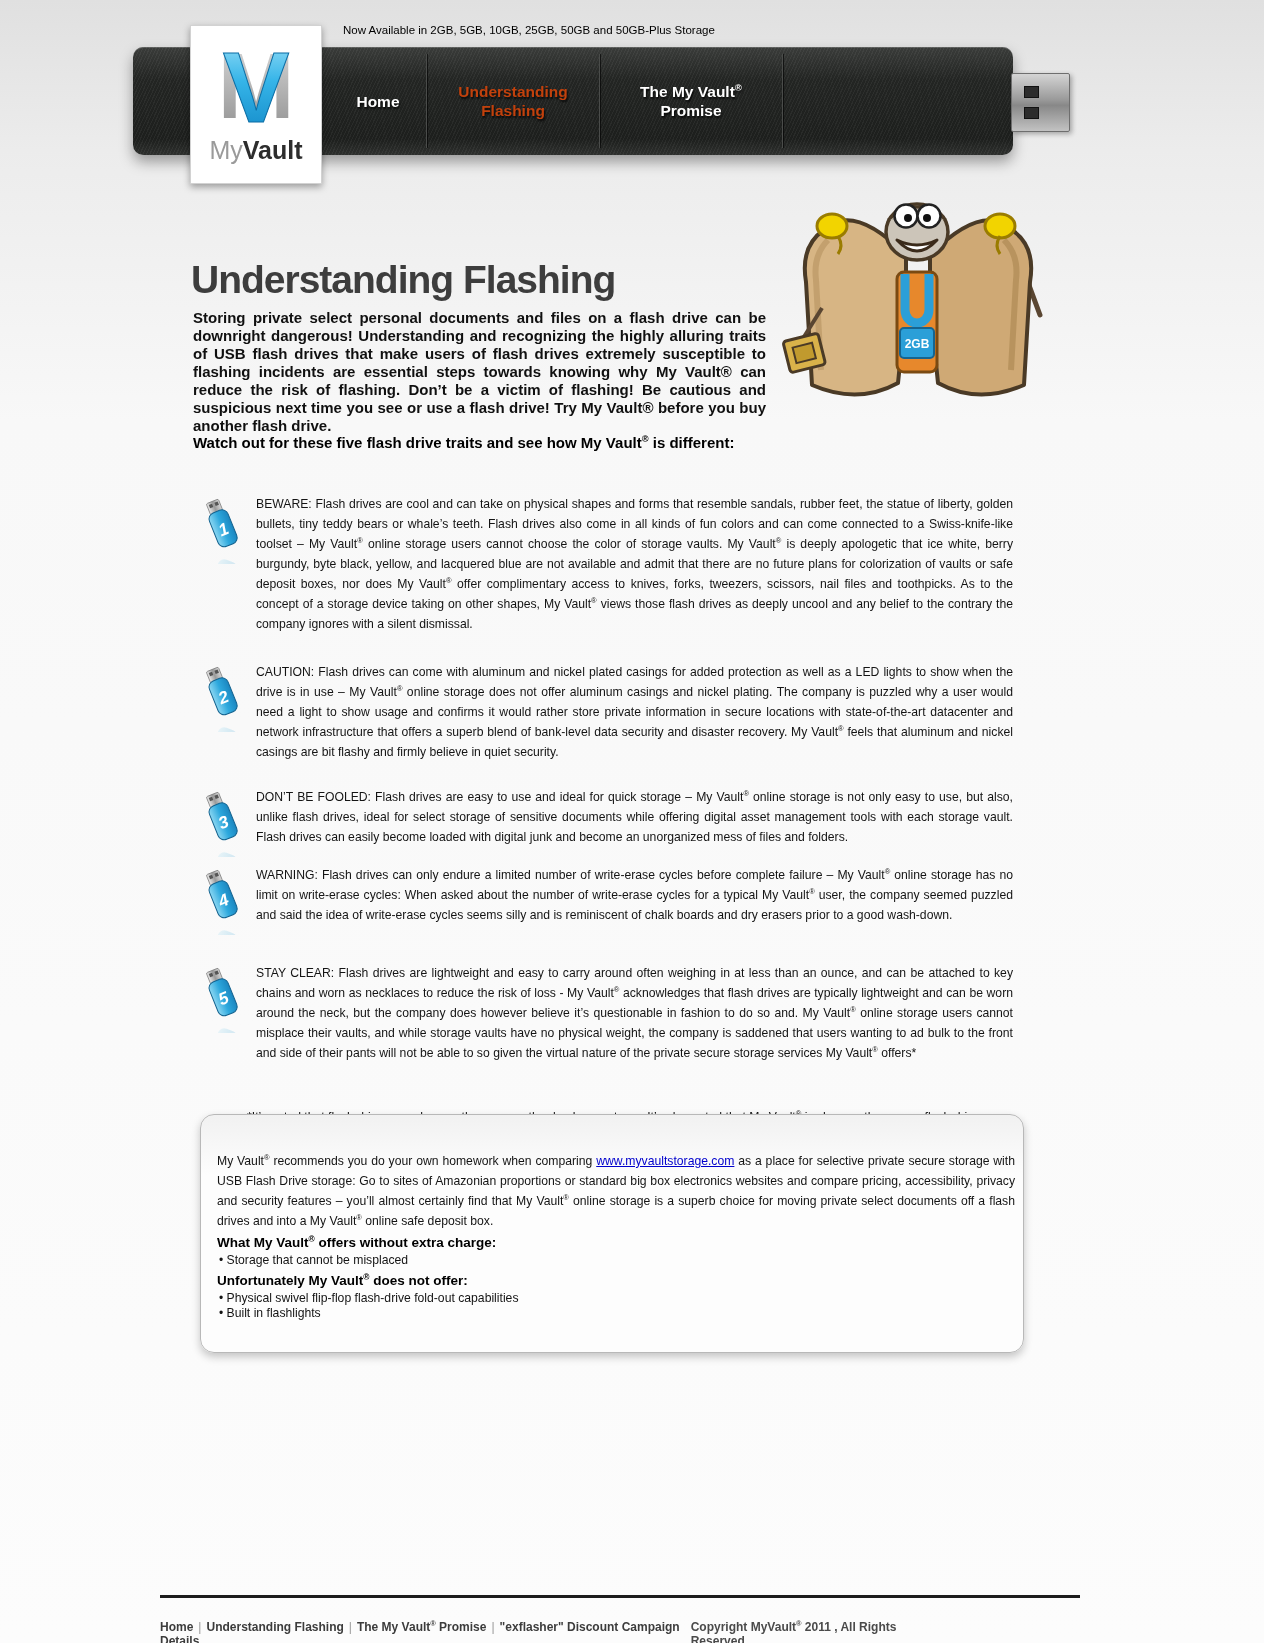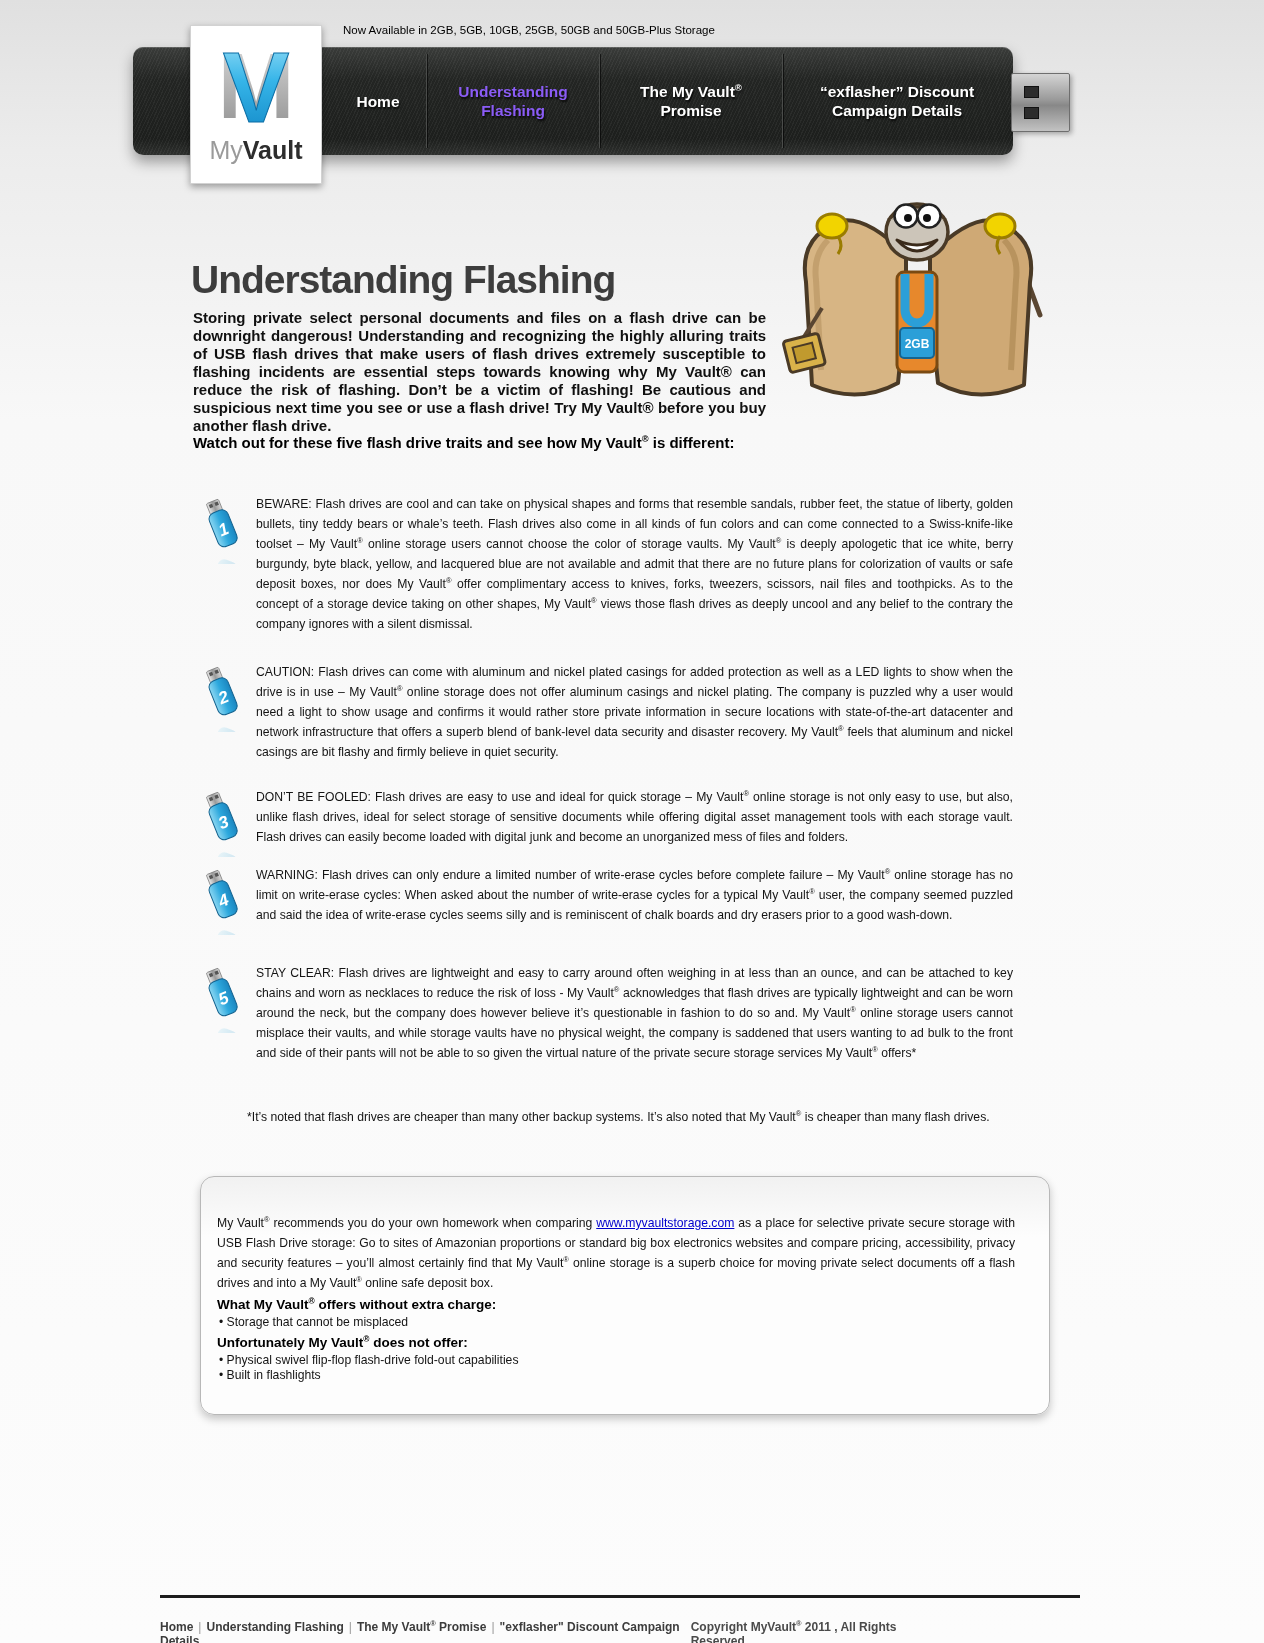--- a/index.html
+++ b/index.html
@@ -33,35 +33,35 @@
   .logo-mark{margin-top:4px;}
   .logo-word{font-size:25px;margin-top:-6px;letter-spacing:0;}
   .logo-word .my{color:#9a9a9a;font-weight:400;}
   .logo-word .vault{color:#2d2d2d;font-weight:bold;}
   .nav-menu{left:330px;top:48px;height:106px;display:flex;align-items:stretch;position:absolute;}
   .nav-item{
     display:flex;flex-direction:column;justify-content:center;text-align:center;
     font-size:15.5px;font-weight:bold;color:#fff;line-height:19px;cursor:pointer;
     text-shadow:1px 2px 2px rgba(0,0,0,.8);padding:0 8px;
   }
-  .nav-item.active{color:#8b5cf6;}
+  .nav-item.active{color:#c2410c;}
   .nav-item.w1{width:80px;} .nav-item.w2{width:156px;} .nav-item.w3{width:166px;} .nav-item.w4{width:212px;}
   .nav-div{width:1px;background:#4a4c4a;margin:6px 0;box-shadow:1px 0 0 rgba(0,0,0,.6);}
   
   .page-title{left:191px;top:232px;font-size:39px;font-weight:bold;color:#3d3d3d;letter-spacing:-1px;}
   .intro{left:193px;top:294px;width:573px;font-size:15px;line-height:18px;font-weight:bold;color:#101010;text-align:justify;}
   .subhead{left:193px;top:434px;font-size:15px;font-weight:bold;color:#000;}
   .trait{position:absolute;left:198px;display:flex;}
   .trait.t1{top:494px;} .trait.t2{top:662px;} .trait.t3{top:787px;} .trait.t4{top:865px;} .trait.t5{top:963px;}
   .trait-icon{width:44px;margin-right:14px;flex:none;}
   .trait-text{width:757px;font-size:12.2px;line-height:20px;text-align:justify;color:#141414;}
   .footnote{left:247px;top:1110px;font-size:12.2px;color:#141414;}
   
   .info-box{
-    left:200px;top:1176px;width:798px;padding:36px 34px 30px 16px;border:1px solid #b8b8b8;border-radius:14px;
+    left:200px;top:1114px;width:798px;padding:36px 8px 30px 16px;border:1px solid #b8b8b8;border-radius:14px;
     background:linear-gradient(180deg,#f1f1f1,#fdfdfd 60px);
     box-shadow:0 4px 9px rgba(0,0,0,.22);
   }
   .box-para{font-size:12.2px;line-height:20px;text-align:justify;color:#141414;}
   .box-link{color:#0000cc;text-decoration:underline;cursor:pointer;}
   .box-h{font-size:13.5px;font-weight:bold;color:#000;margin-top:4px;}
   .box-list{margin:3px 0 0 2px;padding:0;list-style:none;}
   .box-list li{font-size:12.2px;line-height:15.5px;color:#141414;}
   .box-list li::before{content:"\2022  ";font-size:12px;}
   
@@ -128,24 +128,20 @@
   <div class="nav-item w2 active">
     <span>Understanding</span>
     <span>Flashing</span>
   </div>
   <div class="nav-div"></div>
   <div class="nav-item w3">
     <span>The My Vault<sup>®</sup></span>
     <span>Promise</span>
   </div>
   <div class="nav-div"></div>
-  <div class="nav-item w4">
-    <span>“exflasher” Discount</span>
-    <span>Campaign Details</span>
-  </div>
 </nav>
 
 <div class="abs mascot">
   <svg width="276" height="244" viewBox="0 0 276 244">
 
     <path d="M238,70 L262,135" stroke="#5a4632" stroke-width="5" stroke-linecap="round"></path>
 
     <path d="M128,75 Q75,22 46,50 Q22,66 28,102 L34,205 Q80,225 120,203 L128,125 Z" fill="#d7b584" stroke="#4a3a26" stroke-width="4" stroke-linejoin="round"></path>
     <path d="M152,75 Q205,22 234,50 Q258,66 252,102 L246,205 Q200,225 160,203 L152,125 Z" fill="#cfa975" stroke="#4a3a26" stroke-width="4" stroke-linejoin="round"></path>
 

